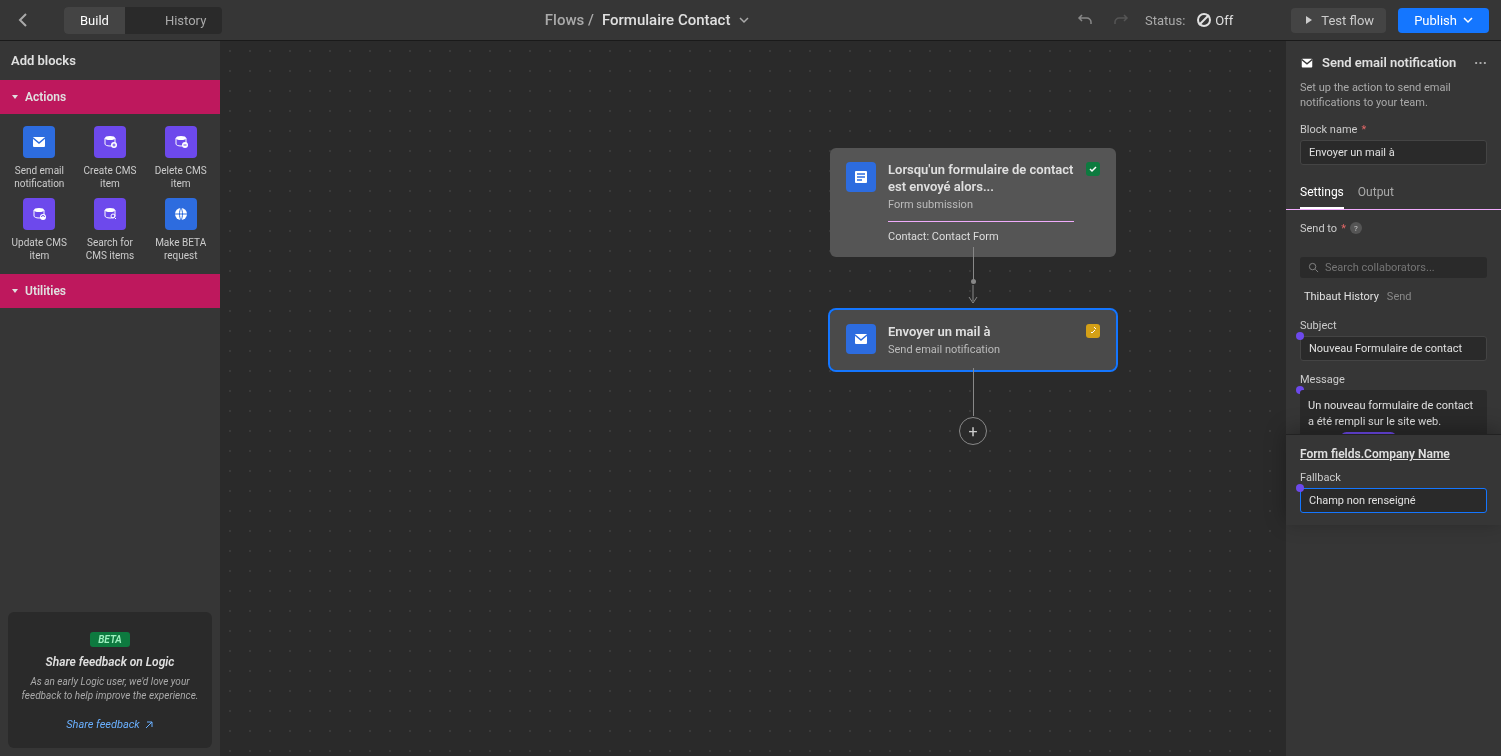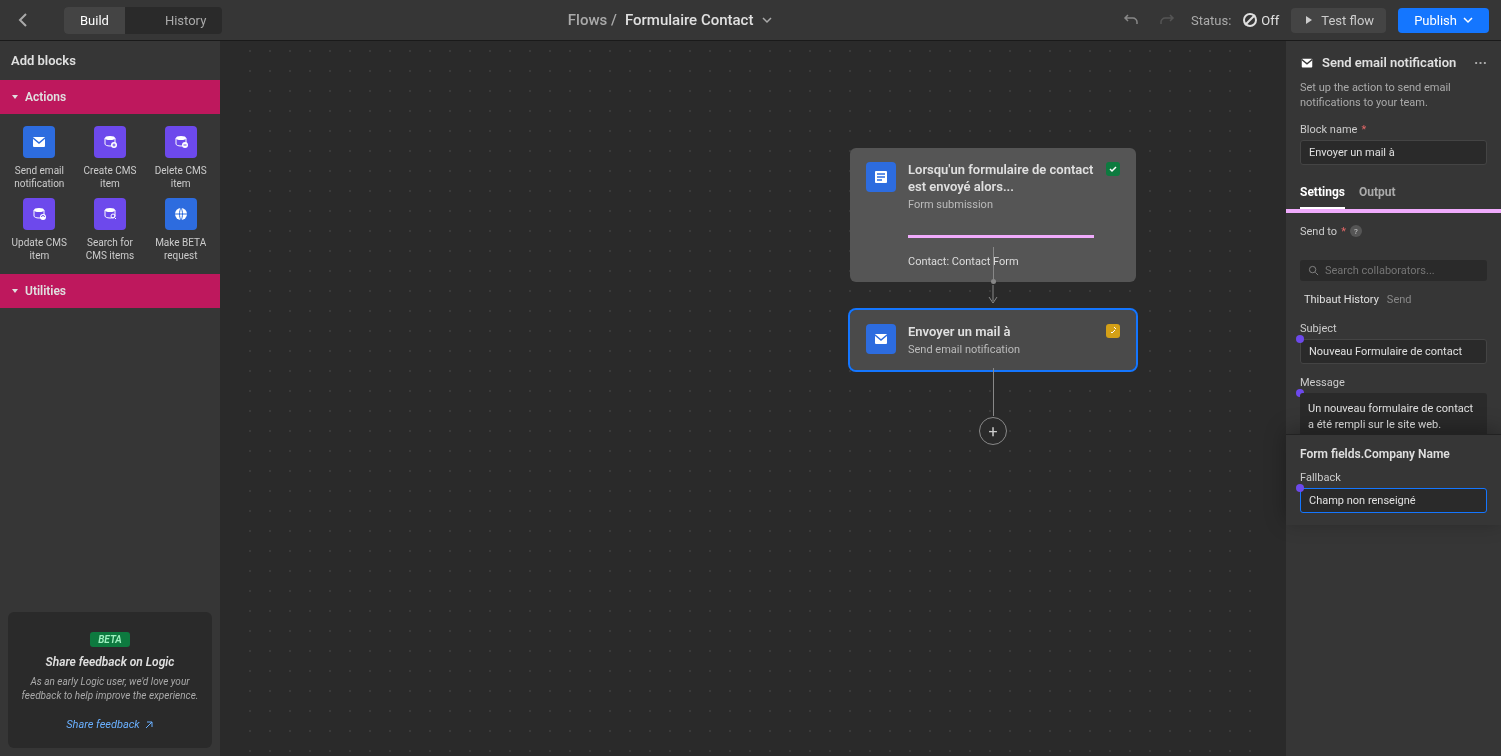--- a/index.html
+++ b/index.html
@@ -13,23 +13,23 @@
 .topbar-center { display: flex; align-items: center; gap: 8px; font-size: 15px; font-weight: 500; }
 .topbar-center .path-light { color: #aaa; }
 .chevron-down { color: #aaa; }
 .topbar-right { display: flex; align-items: center; gap: 12px; }
 .icon-btn { width: 24px; height: 24px; display: flex; align-items: center; justify-content: center; cursor: pointer; color: #888; }
 .icon-btn.disabled { color: #555; }
 .status-label { font-size: 13px; color: #aaa; }
 .status-badge { display: flex; align-items: center; gap: 4px; font-size: 13px; }
 .status-off-icon { width: 14px; height: 14px; border-radius: 50%; border: 2px solid #e0e0e0; position: relative; }
 .status-off-icon::after { content: ''; position: absolute; width: 14px; height: 2px; background: #e0e0e0; top: 4px; left: -2px; transform: rotate(-45deg); }
-.test-flow-btn { padding: 5px 12px; background: #444; border-radius: 4px; font-size: 13px; cursor: pointer; display: flex; align-items: center; gap: 6px; color: #ccc; }
+.test-flow-btn { padding: 5px 12px; background: #444; border-radius: 4px; font-size: 13px; cursor: pointer; display: flex; align-items: center; gap: 6px; color: #ccc; margin-left: 46px; }
 .publish-btn { padding: 5px 16px; background: #1476ff; border-radius: 4px; font-size: 13px; cursor: pointer; display: flex; align-items: center; gap: 6px; color: #fff; }
-.main-container { display: flex; flex: 1; overflow: hidden; gap: 20px; }
+.main-container { display: flex; flex: 1; overflow: hidden; }
 .sidebar-left { width: 220px; background: #363636; display: flex; flex-direction: column; }
 .sidebar-header { padding: 12px 11px; font-size: 13px; font-weight: 600; }
 .section-header { padding: 10px 11px; font-size: 12px; font-weight: 600; display: flex; align-items: center; gap: 6px; cursor: pointer; background: #be185d; }
 .block-grid { display: grid; grid-template-columns: repeat(3, 1fr); gap: 8px; padding: 12px 8px; }
 .block-item { display: flex; flex-direction: column; align-items: center; gap: 6px; cursor: pointer; }
 .block-icon { width: 32px; height: 32px; border-radius: 4px; display: flex; align-items: center; justify-content: center; }
 .block-icon.blue { background: #2d6cdf; }
 .block-icon.purple { background: #6d49ec; }
 .block-icon.dark { background: #4a4a4a; }
 .block-label { font-size: 10px; text-align: center; color: #ccc; line-height: 1.3; }
@@ -40,51 +40,51 @@
 .feedback-link { font-size: 11px; color: #6ab0ff; cursor: pointer; display: inline-flex; align-items: center; gap: 4px; }
 .canvas { flex: 1; background: #2a2a2a; position: relative; background-image: radial-gradient(#3a3a3a 1px, transparent 1px); background-size: 20px 20px; border-radius: 6px 0 0 0; }
 .node { position: absolute; background: #4a4a4a; border-radius: 6px; width: 286px; padding: 14px 16px; display: flex; gap: 12px; }
 .node.trigger { top: 107px; left: 610px; background: #555; }
 .node.action { top: 269px; left: 610px; outline: 2px solid #1476ff; }
 .node-icon-wrap { width: 30px; height: 30px; border-radius: 4px; display: flex; align-items: center; justify-content: center; flex-shrink: 0; }
 .node-icon-wrap.blue { background: #2d6cdf; }
 .node-content { flex: 1; }
 .node-title { font-size: 13px; font-weight: 600; margin-bottom: 2px; line-height: 1.3; }
 .node-subtitle { font-size: 11px; color: #bbb; }
-.node-details { margin-top: 24px; padding-top: 17px; border-top: 3px solid #f0abfc; font-size: 11px; color: #ddd; }
+.node-details { margin-top: 10px; padding-top: 8px; border-top: 1px solid #f0abfc; font-size: 11px; color: #ddd; }
 .node-badge { width: 14px; height: 14px; border-radius: 3px; flex-shrink: 0; }
 .node-badge.green { background: #0d7a3f; display: flex; align-items: center; justify-content: center; }
 .node-badge.yellow { background: #d4a017; display: flex; align-items: center; justify-content: center; }
 .connector { position: absolute; left: 753px; width: 1px; background: #888; }
 .connector.c1 { top: 206px; height: 34px; }
 .connector .dot { position: absolute; bottom: -3px; left: -2px; width: 5px; height: 5px; border-radius: 50%; background: #888; }
 .arrow-down { position: absolute; top: 244px; left: 748px; color: #888; }
 .connector.c2 { top: 327px; height: 48px; }
 .add-btn { position: absolute; top: 376px; left: 739px; width: 28px; height: 28px; border: 1px solid #888; border-radius: 50%; display: flex; align-items: center; justify-content: center; cursor: pointer; color: #ccc; font-size: 16px; }
 .sidebar-right { width: 215px; background: #363636; display: flex; flex-direction: column; padding: 0; overflow: hidden; flex-shrink: 0; }
 .panel-header { display: flex; align-items: center; gap: 8px; padding: 14px 14px 10px; font-size: 13px; font-weight: 600; position: relative; }
 .panel-header .more { position: absolute; right: 14px; color: #aaa; cursor: pointer; }
 .panel-desc { padding: 0 14px 12px; font-size: 11px; color: #aaa; line-height: 1.4; }
 .field-group { padding: 0 14px 12px; }
 .field-label { font-size: 11px; color: #ccc; margin-bottom: 4px; display: flex; align-items: center; gap: 4px; }
 .req { color: #e06666; }
 .text-input { width: 100%; background: #2a2a2a; border: 1px solid #444; border-radius: 3px; padding: 5px 8px; font-size: 11px; color: #e0e0e0; }
 .text-input.focused { border-color: #1476ff; }
-.tabs-row { display: flex; gap: 14px; padding: 0 14px; border-bottom: 4px solid #f0abfc; font-weight: bold; }
+.tabs-row { display: flex; gap: 14px; padding: 0 14px; border-bottom: 1px solid #f0abfc; }
 .panel-tab { padding: 8px 0; font-size: 12px; cursor: pointer; color: #aaa; border-bottom: 2px solid transparent; }
 .panel-tab.active { color: #fff; border-bottom-color: #fff; }
 .search-row { display: flex; align-items: center; gap: 6px; background: #2a2a2a; border-radius: 3px; padding: 4px 8px; margin: 6px 14px; }
 .search-row input { background: transparent; border: none; color: #e0e0e0; font-size: 11px; flex: 1; outline: none; }
 .collab-row { display: flex; align-items: center; gap: 8px; padding: 6px 18px; font-size: 11px; }
 .collab-role { color: #888; }
 .message-box { background: #2a2a2a; border-radius: 3px; padding: 8px; margin: 0 14px; font-size: 11px; line-height: 1.5; position: relative; }
 .token { background: #6d49ec; color: #fff; padding: 1px 6px; border-radius: 10px; font-size: 10px; }
 .purple-dot { position: absolute; left: -4px; top: -4px; width: 8px; height: 8px; border-radius: 50%; background: #6d49ec; }
 .popup { position: absolute; right: 0; top: 434px; width: 215px; background: #363636; border-top: 1px solid #222; padding: 12px 14px; box-shadow: 0 -4px 20px rgba(0,0,0,0.3); }
-.popup-title { font-size: 12px; font-weight: 600; margin-bottom: 10px; }
+.popup-title { font-size: 12px; font-weight: 600; margin-bottom: 10px; text-decoration: underline; }
 .help-icon { width: 12px; height: 12px; border-radius: 50%; background: #555; display: inline-flex; align-items: center; justify-content: center; font-size: 8px; color: #ccc; }
 svg { display: block; }
 </style>
 </head>
 <body>
 
 <div class="topbar">
   <div class="topbar-left">
     <div class="back-btn">
       <svg width="16" height="16" viewBox="0 0 16 16" fill="none">

